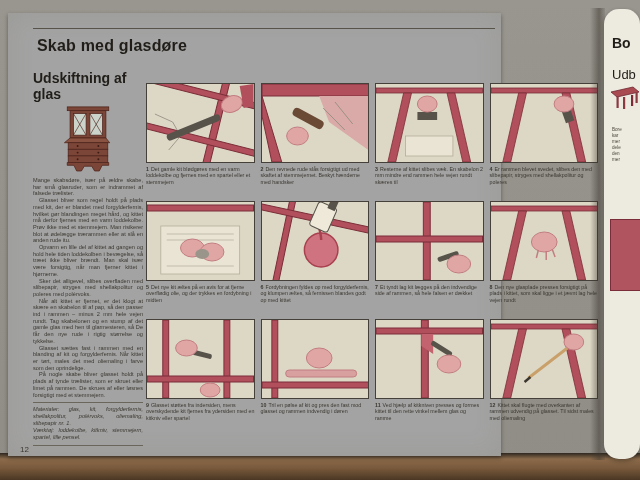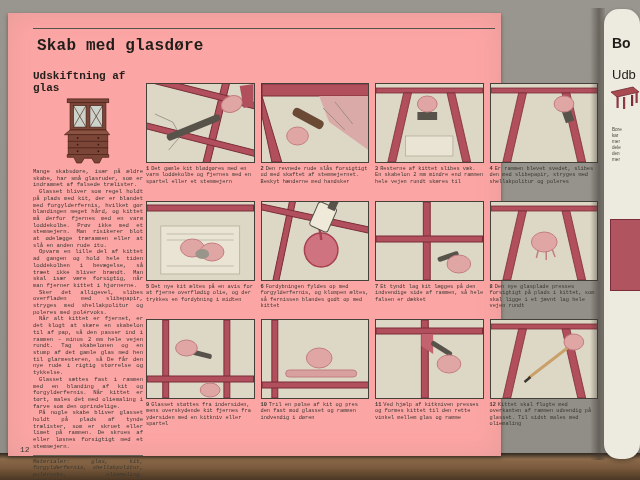--- a/index.html
+++ b/index.html
@@ -4,29 +4,29 @@
 <style>
   html,body{margin:0;padding:0;}
   body{
     width:640px;height:480px;position:relative;overflow:hidden;
     background:linear-gradient(180deg,#98968f 0%,#8f8d86 100%);
     font-family:"Liberation Sans",sans-serif;color:#37332c;
   }
   .wood{position:absolute;left:0;right:0;bottom:0;height:27px;
     background:linear-gradient(180deg,#2e2821 0%,#8a6a4a 22%,#7a5a3c 55%,#4a3724 100%);}
   .left-page{position:absolute;left:8px;top:13px;width:493px;height:443px;
-    background:#fca5a5;box-shadow:0 2px 4px rgba(30,25,18,.45), inset 0 0 26px rgba(120,110,88,.16);font-family:Liberation Mono, monospace;}
+    background:#a3a3a3;box-shadow:0 2px 4px rgba(30,25,18,.45), inset 0 0 26px rgba(120,110,88,.16);}
   .right-page{position:absolute;left:604px;top:9px;width:36px;height:450px;
     background:#edeadf;box-shadow:0 2px 4px rgba(30,25,18,.4);overflow:hidden;border-radius:15px;}
   .gutter{position:absolute;left:590px;top:8px;width:15px;height:452px;pointer-events:none;
     background:linear-gradient(90deg,rgba(58,52,44,0) 0%,rgba(58,52,44,.5) 60%,rgba(58,52,44,.12) 100%);}
   .top-rule{position:absolute;left:25px;right:6px;top:15px;border-top:1px solid #57524a;}
   .title{position:absolute;left:29px;top:24px;font-size:16px;font-weight:bold;letter-spacing:.2px;color:#211e19;}
   .left-col{position:absolute;left:25px;top:57px;width:110px;}
-  .section-heading{font-size:11px;font-weight:bold;color:#211e19;margin:0 0 3px 0;}
+  .section-heading{font-size:14px;font-weight:bold;color:#211e19;margin:0 0 3px 0;}
   .cabinet-wrap{width:66px;height:68px;margin:1px auto 4px auto;}
   .intro p{margin:0;font-size:5.6px;line-height:1.2;text-align:justify;color:#3c3831;}
   .intro p + p{text-indent:6px;}
   .mat-rule{border-top:.8px solid #6b665c;margin:4px 0 3px 0;}
   .materials p{margin:0;font-size:5.6px;line-height:1.2;font-style:italic;color:#3c3831;text-align:justify;}
   .materials p + p{margin-top:1px;}
   .page-number{position:absolute;left:12px;top:432px;font-size:8px;color:#3c3831;}
   .grid{position:absolute;left:138px;top:70px;width:452px;
     display:grid;grid-template-columns:repeat(4,1fr);grid-template-rows:repeat(3,118px);column-gap:6px;}
   .panel{position:relative;}

